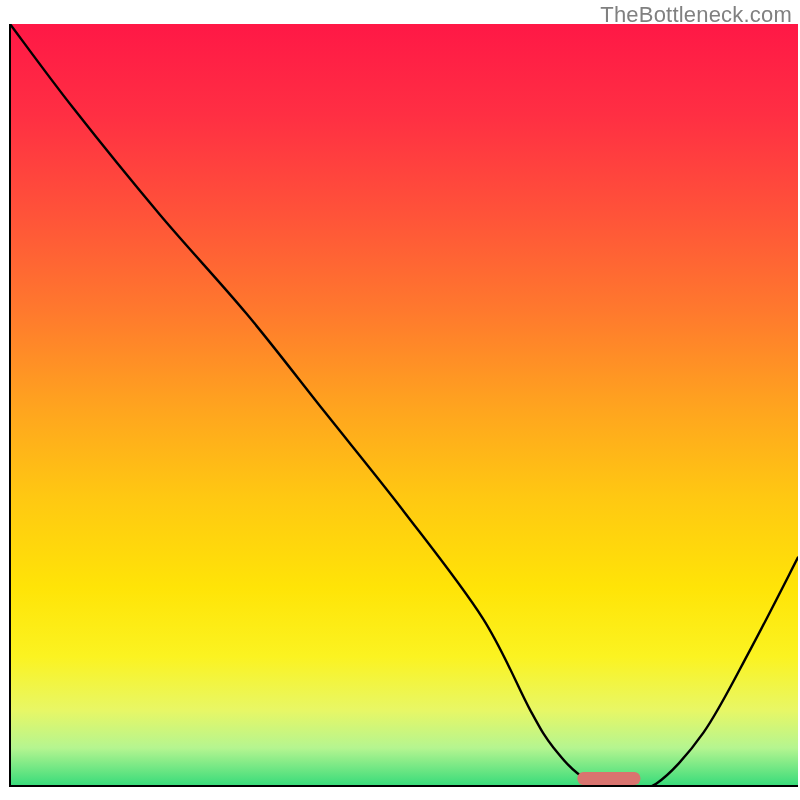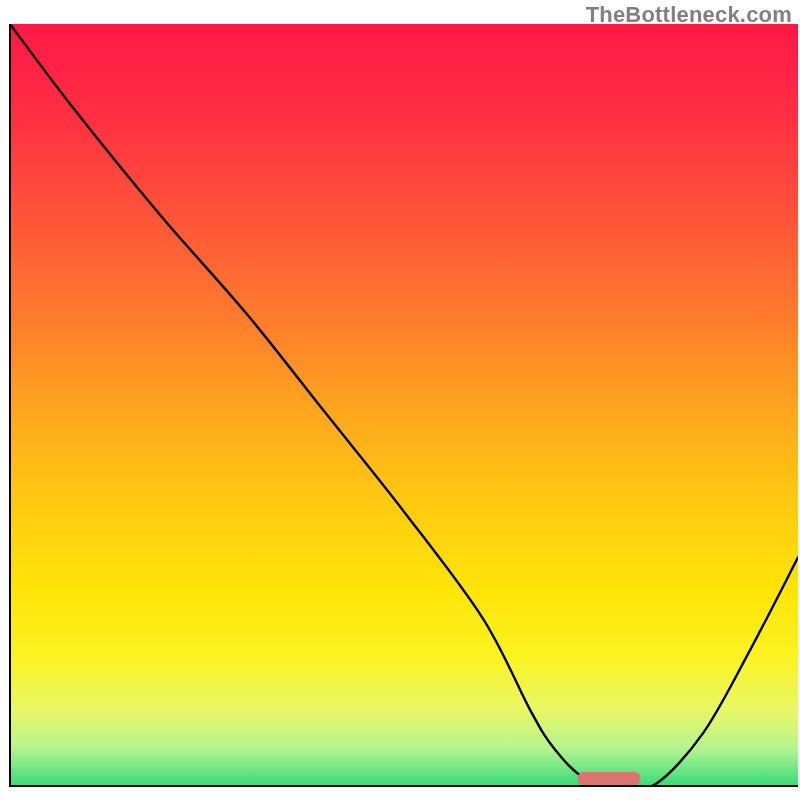--- a/index.html
+++ b/index.html
@@ -13,21 +13,21 @@
   .container {
     position: relative;
     width: 800px;
     height: 800px;
   }
   .watermark {
     position: absolute;
     top: 2px;
     right: 8px;
     font-size: 22px;
-    font-weight: 700;
+    font-weight: 400;
     color: #808080;
     letter-spacing: 0.2px;
   }
   svg {
     display: block;
   }
 </style>
 </head>
 <body>
 

